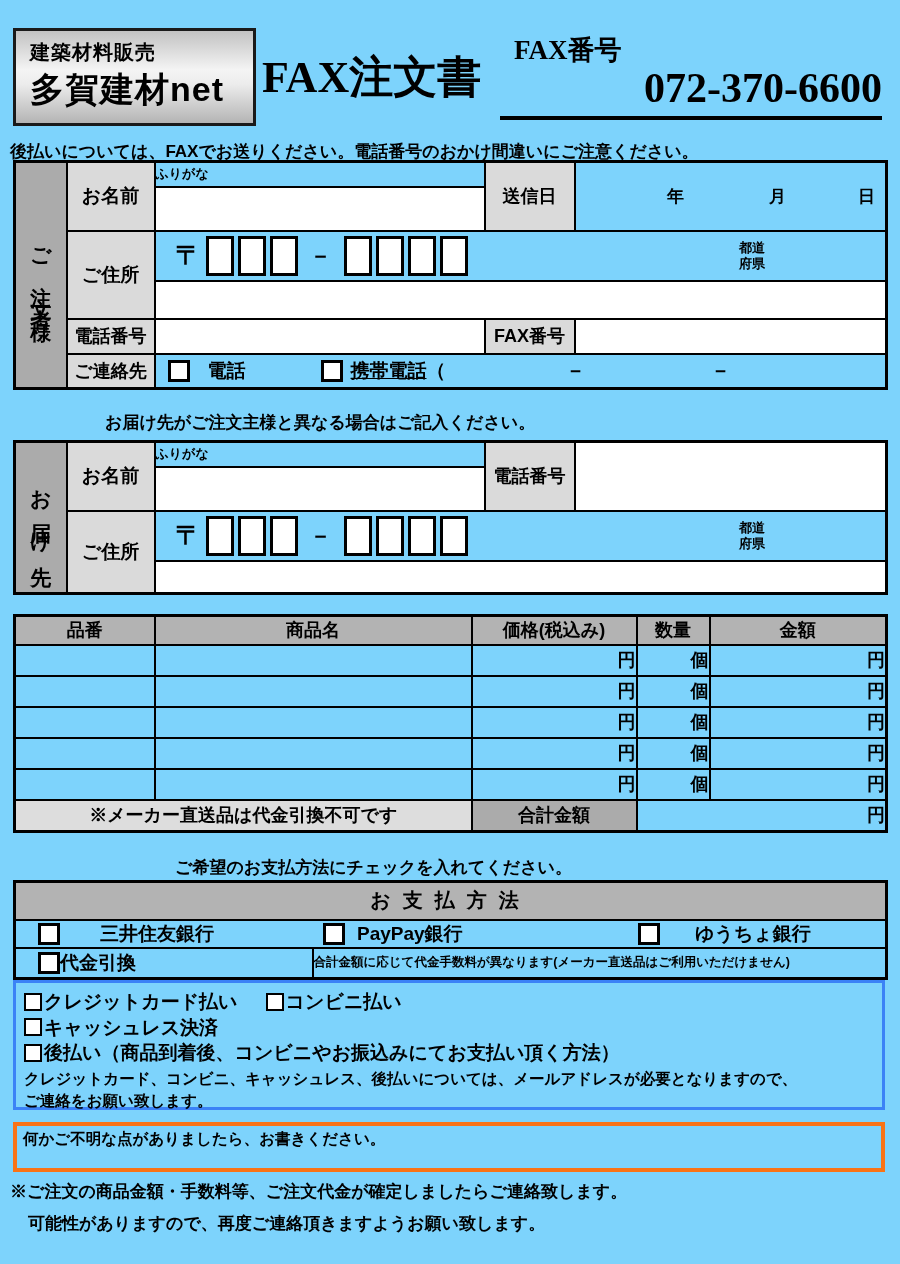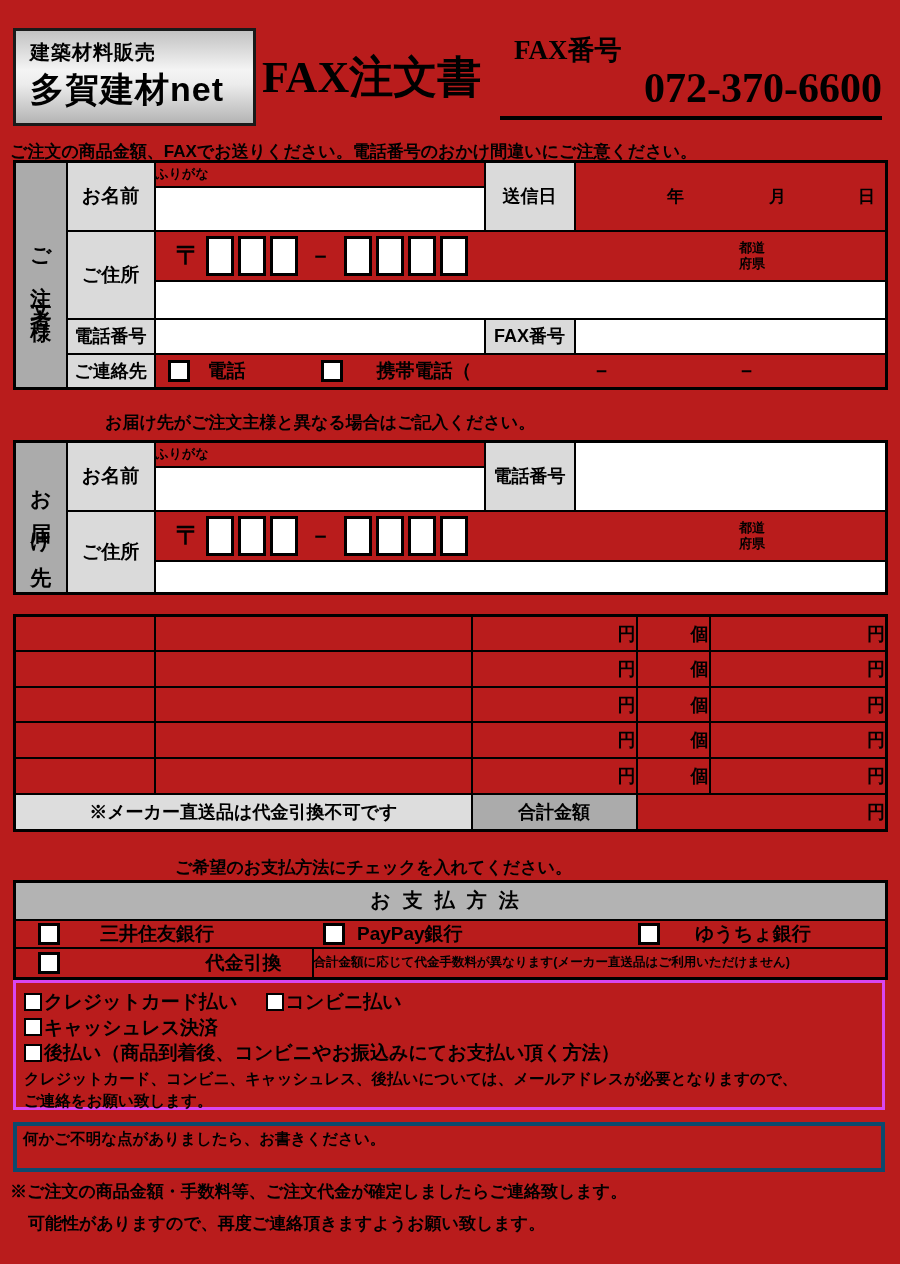--- a/index.html
+++ b/index.html
@@ -1,18 +1,18 @@
 <!DOCTYPE html>
 <html><head>
 <meta charset="utf-8">
 <style>
   * { box-sizing: border-box; margin: 0; padding: 0; }
   html,body { width: 900px; background: #fff; }
   body { font-family: "Liberation Sans", sans-serif; color: #000; }
-  .page { position: relative; width: 900px; height: 1264px; background: #b91c1c; overflow: hidden; }
+  .page { position: relative; width: 900px; height: 1264px; background: #7dd3fc; overflow: hidden; }
 
   
   .logo { position: absolute; left: 13px; top: 28px; width: 243px; height: 98px;
           border: 3px solid #1a1a1a;
           background: linear-gradient(180deg,#c2c2c2 0%,#f4f4f4 42%,#ececec 58%,#b4b4b4 100%);
           padding: 8px 0 0 14px; }
   .logo-line1 { font-size: 20px; font-weight: bold; letter-spacing: 1px; }
   .logo-line2 { font-size: 34px; font-weight: bold; margin-top: 1px; letter-spacing: 1px; }
   .doc-title { position: absolute; left: 262px; top: 48px; width: 220px;
                font-family: "Liberation Serif", serif; font-size: 44px; font-weight: bold; }
@@ -46,75 +46,75 @@
   .postal-mark { font-size: 26px; font-weight: bold; margin-left: 20px; }
   .pbox { display: inline-block; width: 28px; height: 40px; border: 3px solid #000;
           background: #fff; margin-left: 4px; }
   .pdash { font-size: 22px; font-weight: bold; margin: 0 8px 0 12px; }
   .pref { margin-left: auto; margin-right: 120px; font-size: 13px; font-weight: bold;
           text-align: center; line-height: 1.2; }
 
   .cb { display: inline-block; width: 22px; height: 22px; border: 3px solid #000; background: #fff; }
   .contact-cell .wrap { display: flex; align-items: center; font-size: 19px; font-weight: bold; }
   .contact-cell .cb1 { margin-left: 12px; } .contact-cell .t1 { margin-left: 18px; }
-  .contact-cell .cb2 { margin-left: 75px; } .contact-cell .t2 { margin-left: 34px; }
+  .contact-cell .cb2 { margin-left: 75px; } .contact-cell .t2 { margin-left: 8px; text-decoration: underline; }
   .contact-cell .dash1 { margin-left: 120px; font-size: 20px; }
   .contact-cell .dash2 { margin-left: 125px; font-size: 20px; }
 
   
   table.items td { font-size: 18px; font-weight: bold; }
   .items-head td { background: #b3b3b3; text-align: center; border-bottom: 3px solid #000; }
   .unit { text-align: right; padding-right: 6px; }
   .items-foot-note { background: #dddddd; text-align: center; font-size: 17px; }
   .total-label { background: #ababab; text-align: center; }
 
   
   .pay-head { background: #b3b3b3; text-align: center; font-size: 20px; font-weight: bold;
               letter-spacing: 12px; border-bottom: 3px solid #000; }
   .bank-row { display: flex; align-items: center; padding-left: 22px; font-size: 19px; font-weight: bold; }
   .bank-opt { display: flex; align-items: center; border-radius: 8px; }
   .bank-opt.b1 { width: 285px; } .bank-opt.b1 .cb { margin-right: 40px; }
   .bank-opt.b2 { width: 315px; } .bank-opt.b2 .cb { margin-right: 12px; }
   .bank-opt.b3 .cb { margin-right: 35px; }
   .cod-cell .wrap { display: flex; align-items: center; }
   .cod-cell .cb { margin-left: 22px; }
-  .cod-cell .lbl { flex: 1; text-align: right; font-size: 19px; font-weight: bold; margin-right: 30px; font-family: Liberation Serif, serif; }
+  .cod-cell .lbl { flex: 1; text-align: left; font-size: 19px; font-weight: bold; margin-right: 30px; font-family: Liberation Serif, serif; }
   .cod-note { font-size: 12.5px; font-weight: bold; padding-left: 4px; }
 
   .otherpay-box { position: absolute; left: 13px; top: 980px; width: 872px; height: 130px;
-                  border: 3px solid #d946ef; padding: 6px 10px 0 8px; }
+                  border: 3px solid #3b82f6; padding: 6px 10px 0 8px; }
   .op-line { font-size: 19px; font-weight: bold; line-height: 1.35; display: flex; align-items: center; }
   .op-line .cb { width: 18px; height: 18px; border-width: 2px; margin-right: 2px; }
   .op-line .second { margin-left: 28px; display: inline-flex; align-items: center; }
   .op-line .second .cb { margin-right: 2px; }
   .email-note { font-family: "Liberation Serif", serif; font-size: 15.5px; font-weight: bold;
                 line-height: 1.4; margin-top: 2px; }
 
   .inquiry-box { position: absolute; left: 13px; top: 1122px; width: 872px; height: 50px;
-                 border: 4px solid #0c4a6e; padding: 3px 6px;
+                 border: 4px solid #f97316; padding: 3px 6px;
                  font-family: "Liberation Serif", serif; font-size: 15.5px; font-weight: bold; }
 
   .footer1 { position: absolute; left: 10px; top: 1180px; font-size: 17px; font-weight: bold; }
   .footer2 { position: absolute; left: 10px; top: 1210px; font-size: 17px; font-weight: bold; line-height: 1.65; }
   .footer2 .indent { padding-left: 18px; }
 </style>
 </head>
 <body>
 
 <div class="page">
 
   <div class="logo">
     <div class="logo-line1">建築材料販売</div>
     <div class="logo-line2">多賀建材net</div>
   </div>
   <div class="doc-title">FAX注文書</div>
   <div class="fax-label">FAX番号</div>
   <div class="fax-number">072-370-6600</div>
 
-  <div class="note-line instruction">ご注文の商品金額、FAXでお送りください。電話番号のおかけ間違いにご注意ください。</div>
+  <div class="note-line instruction">後払いについては、FAXでお送りください。電話番号のおかけ間違いにご注意ください。</div>
 
   <table class="form" style="left:13px; top:160px; width:872px; height:230px;">
     <colgroup>
         <col style="width:52px">
         <col style="width:88px">
         <col style="width:330px">
         <col style="width:90px">
         <col style="width:312px">
       </colgroup>
     <tbody>
@@ -229,20 +229,27 @@
 
   <table class="form items" style="left:13px; top:614px; width:872px; height:218px;">
     <colgroup>
         <col style="width:140px">
         <col style="width:317px">
         <col style="width:165px">
         <col style="width:73px">
         <col style="width:177px">
       </colgroup>
     <tbody>
+        <tr class="items-head" style="height:29px;">
+      <td>品番</td>
+      <td>商品名</td>
+      <td>価格(税込み)</td>
+      <td>数量</td>
+      <td>金額</td>
+    </tr>
     <tr class="item-row" style="height:31px;">
       <td></td>
       <td></td>
       <td class="unit">円</td>
       <td class="unit">個</td>
       <td class="unit">円</td>
     </tr>
     <tr class="item-row" style="height:31px;">
       <td></td>
       <td></td>

